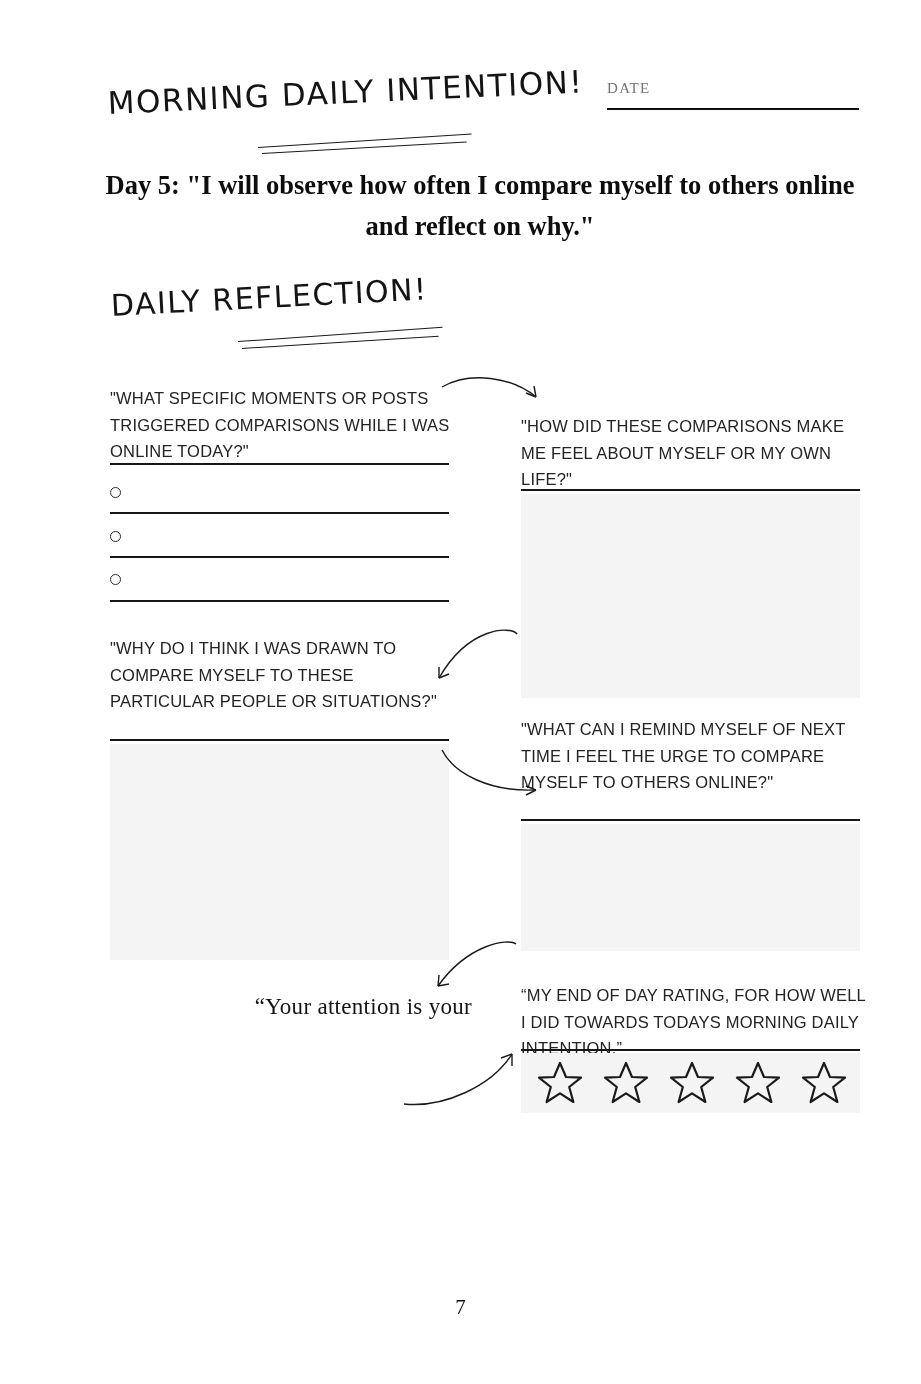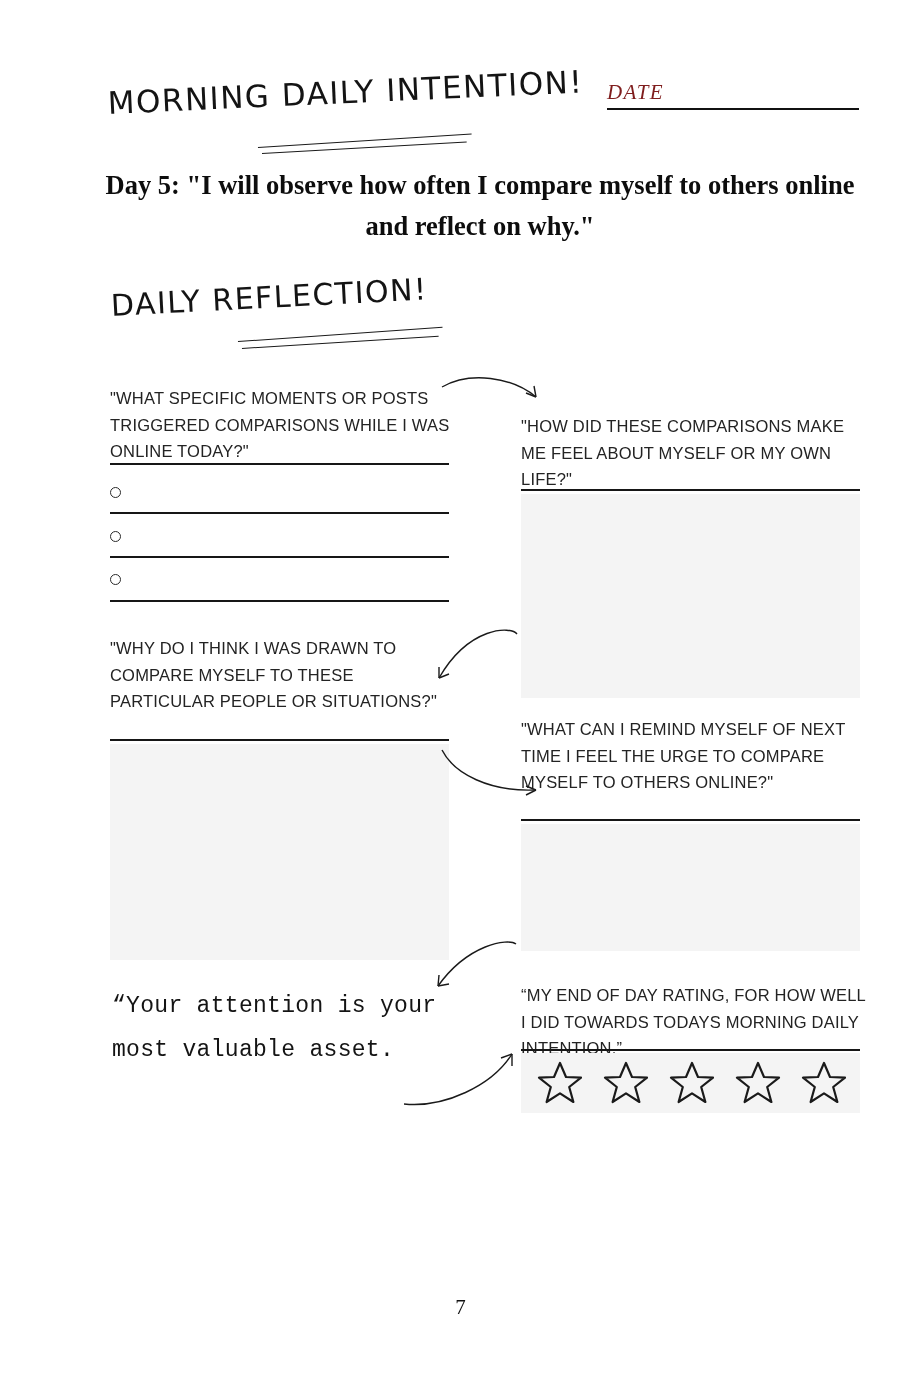--- a/index.html
+++ b/index.html
@@ -61,24 +61,23 @@
     background: #1a1a1a;
     transform: rotate(-3.2deg);
     transform-origin: left center;
   }
 
   #date-label {
     position: absolute;
     left: 607px;
     top: 80px;
     font-family: "Liberation Serif", serif;
-    font-size: 21px;
+    font-size: 15px;
     letter-spacing: 1.3px;
-    color: #7f1d1d;
-    font-style: italic;
+    color: #737373;
   }
   #date-rule {
     position: absolute;
     left: 607px;
     top: 108px;
     width: 252px;
     height: 2px;
     background: #111;
   }
 
@@ -184,25 +183,25 @@
     height: 48px;
     display: block;
   }
 
   
   #quote {
     position: absolute;
     left: 112px;
     top: 985px;
     width: 360px;
-    font-family: Liberation Mono, monospace;
+    font-family: Liberation Serif, serif;
     font-size: 23px;
     line-height: 1.9;
     color: #141414;
-    text-align: left;
+    text-align: right;
     letter-spacing: 0.3px;
   }
   #quote .l1 { display:block; }
   #quote .l2 { display:block; }
   #quote .l3 { display:block; }
   #quote .l4 { display:block; }
 
   
   .arrow-svg {
     position: absolute;
@@ -279,21 +278,20 @@
     <svg class="star" viewBox="0 0 24 24">
       <polygon points="12,2 15,9 22.5,9.3 16.6,14 18.7,21.5 12,17.2 5.3,21.5 7.4,14 1.5,9.3 9,9" fill="none" stroke="#1a1a1a" stroke-width="1.1" stroke-linejoin="round"></polygon>
     </svg>
     <svg class="star" viewBox="0 0 24 24">
       <polygon points="12,2 15,9 22.5,9.3 16.6,14 18.7,21.5 12,17.2 5.3,21.5 7.4,14 1.5,9.3 9,9" fill="none" stroke="#1a1a1a" stroke-width="1.1" stroke-linejoin="round"></polygon>
     </svg>
   </div>
 
   <div id="quote" class="handwritten">
     <span class="l1">“Your attention is your</span>
-    <span class="l2">most valuable asset.</span>
   </div>
 
   <svg class="arrow-svg" style="left:440px; top:375px; width:110px; height:40px;" viewBox="0 0 110 40">
     <path d="M2,12 C30,-4 72,2 96,22" fill="none" stroke="#1a1a1a" stroke-width="1.4"></path>
     <path d="M96,22 L86,18 M96,22 L94,11" fill="none" stroke="#1a1a1a" stroke-width="1.4"></path>
   </svg>
 
   <svg class="arrow-svg" style="left:425px; top:628px; width:100px; height:62px;" viewBox="0 0 100 62">
     <path d="M92,6 C86,-2 44,-2 14,50" fill="none" stroke="#1a1a1a" stroke-width="1.4"></path>
     <path d="M14,50 L24,46 M14,50 L14,39" fill="none" stroke="#1a1a1a" stroke-width="1.4"></path>

